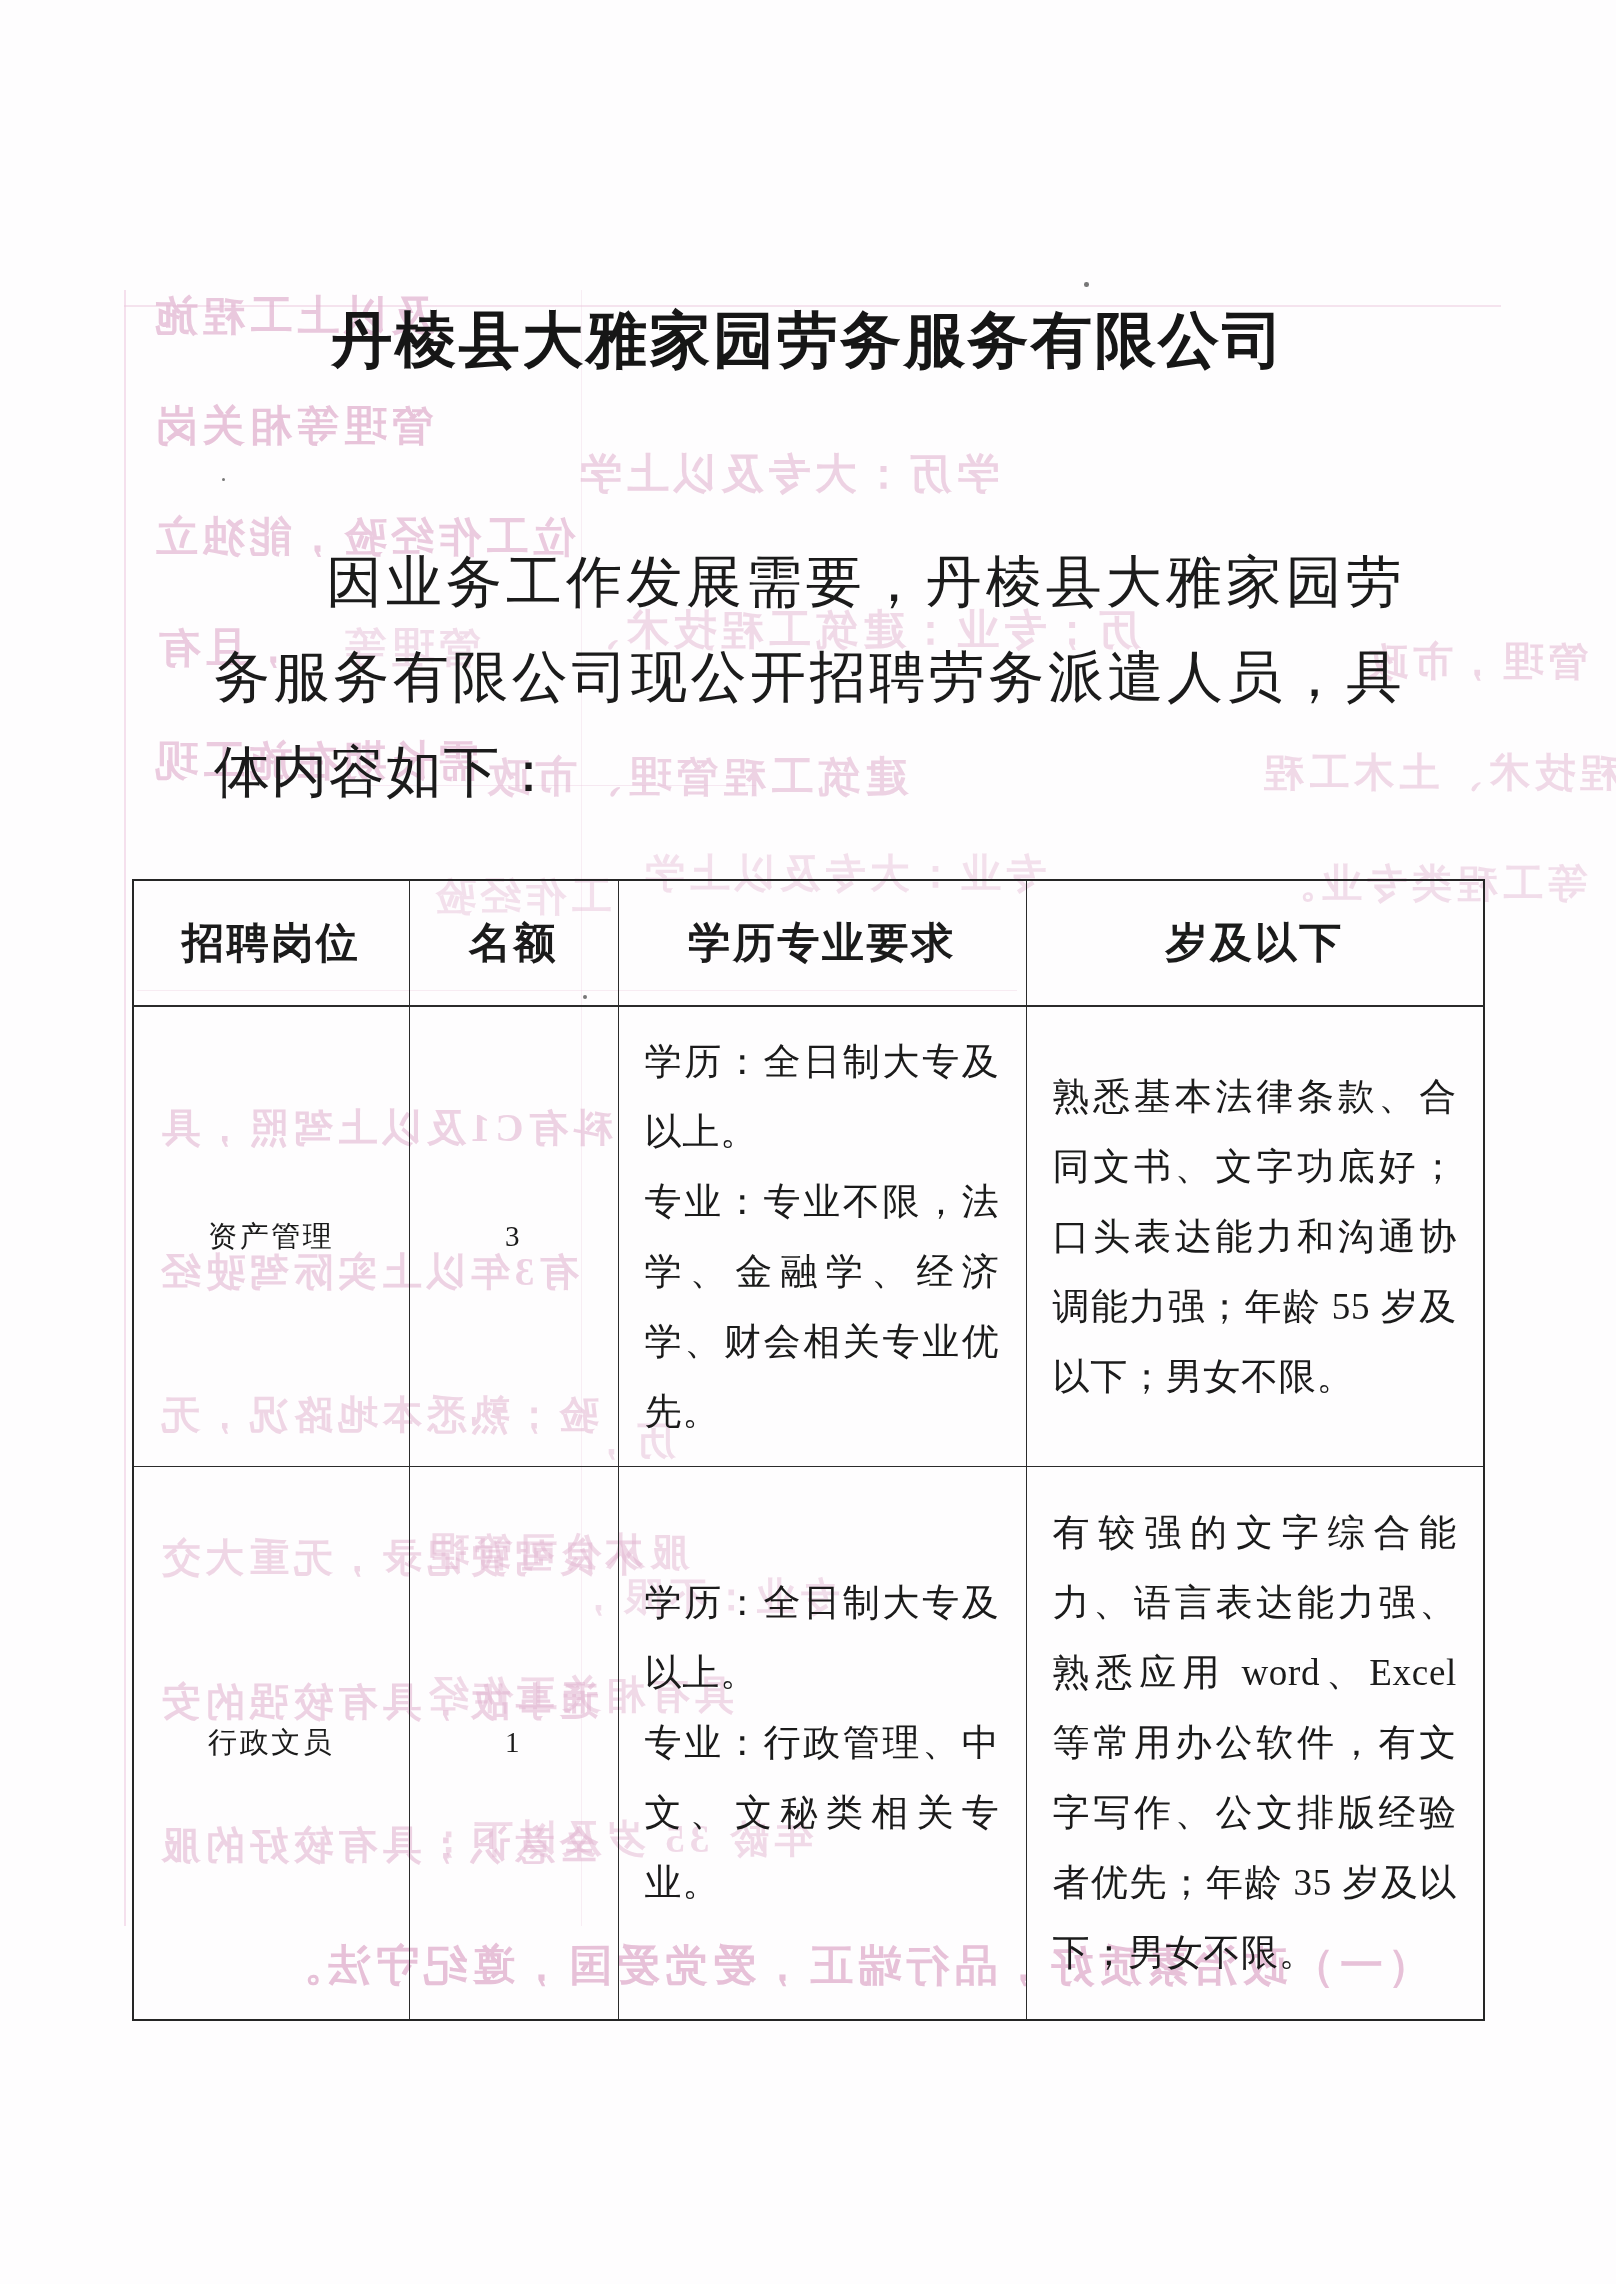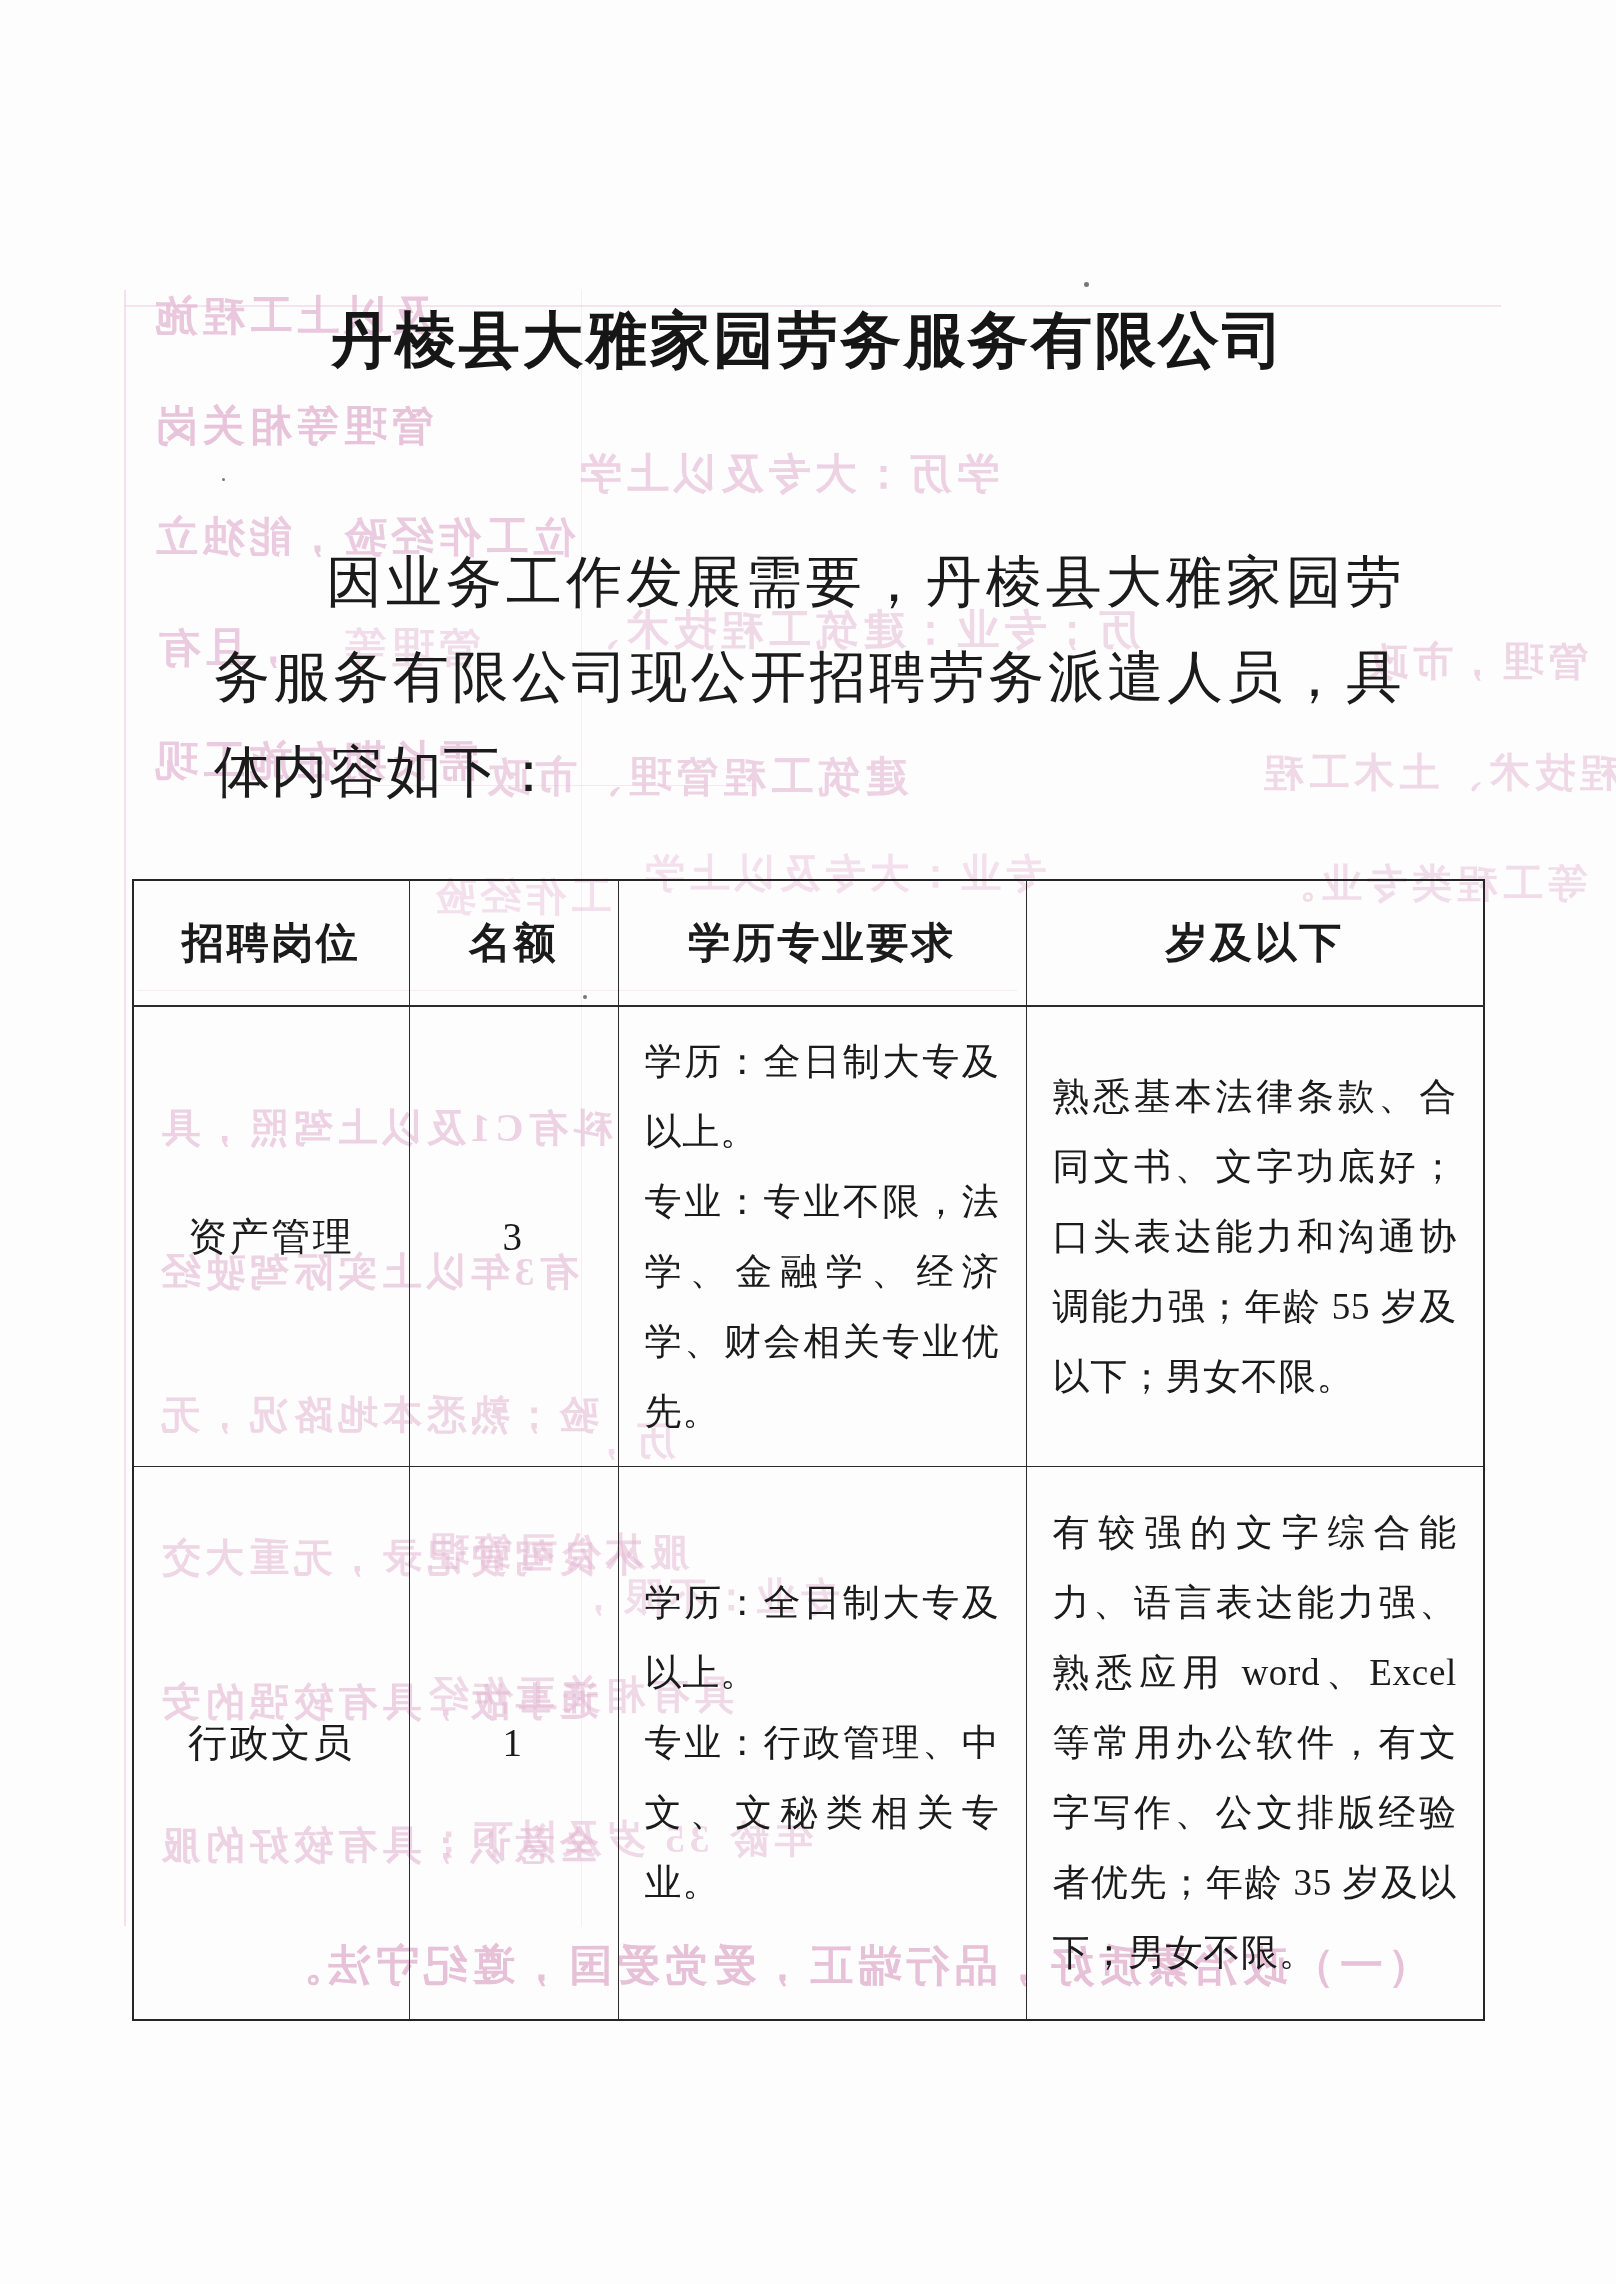--- a/index.html
+++ b/index.html
@@ -84,21 +84,21 @@
   tr.row-2  { height: 553px; }
   table.recruit th {
     font-size: 42px;
     font-weight: 600;
     letter-spacing: 2.6px;
     text-align: center;
     border-bottom-width: 2px;
   }
   td.cell-center {
     text-align: center;
-    font-size: 39px;
+    font-size: 29px;
     letter-spacing: 2.6px;
   }
   td.cell-text {
     font-size: 37px;
     line-height: 70px;
     text-align: justify;
     padding: 19.6px 26px;
     white-space: pre-line;
     letter-spacing: 0.7px;
   }

